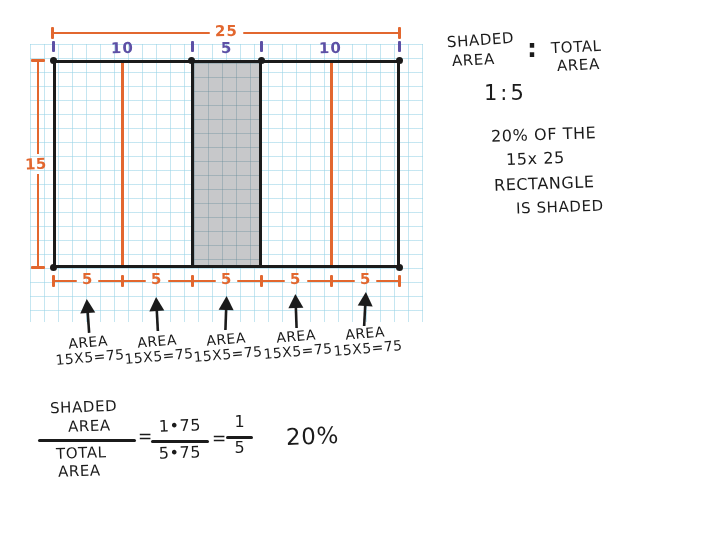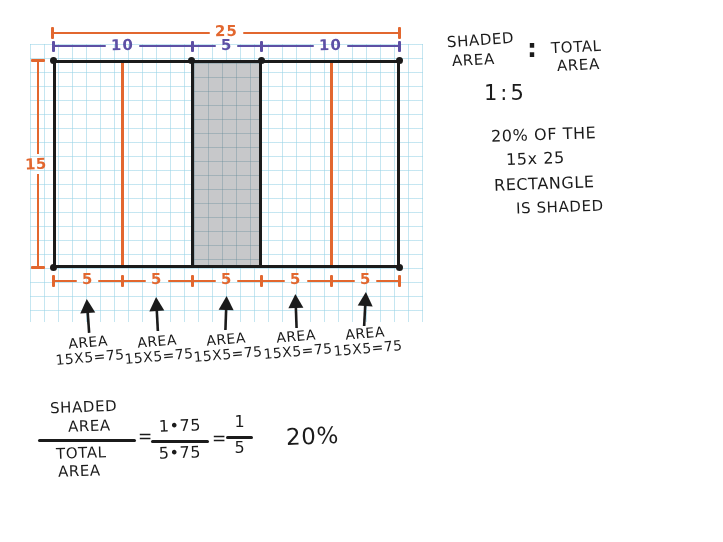--- a/index.html
+++ b/index.html
@@ -32,21 +32,21 @@
       linear-gradient(to bottom, rgba(105,140,155,.38) 1.2px, transparent 1.2px);
     background-size:14px 14px;
     border:3px solid var(--ink);border-radius:1px;
   }
   .dot{position:absolute;width:7px;height:7px;border-radius:50%;background:var(--ink);}
 
   .dimrow{position:absolute;display:flex;align-items:center;}
   .dimrow .seg{flex:1;border-top:2.5px solid currentColor;border-radius:2px;}
   .dimrow .lbl{padding:0 5px;font-size:15px;line-height:1;font-weight:bold;transform:translateY(-1px) rotate(-1deg);letter-spacing:1px;}
   .dim-orange{color:var(--orange);}
-  .dim-purple{color:var(--purple);}
+  .dim-purple{color:var(--purple);flex-direction:column;}
   .tick{position:absolute;width:2.5px;border-radius:1px;}
   .tick.o{background:var(--orange);}
   .tick.p{background:var(--purple);}
   .cap{position:absolute;height:2.5px;background:var(--orange);border-radius:1px;}
 
   .dimcol{position:absolute;display:flex;flex-direction:column;align-items:center;color:var(--orange);}
   .dimcol .seg{flex:1;border-left:2.5px solid currentColor;}
   .dimcol .lbl{font-size:15px;font-weight:bold;line-height:1.1;padding:2px 0;letter-spacing:.5px;transform:translateX(-2px) rotate(-2deg);}
 
   .hand{position:absolute;letter-spacing:.6px;line-height:1.05;white-space:nowrap;}

